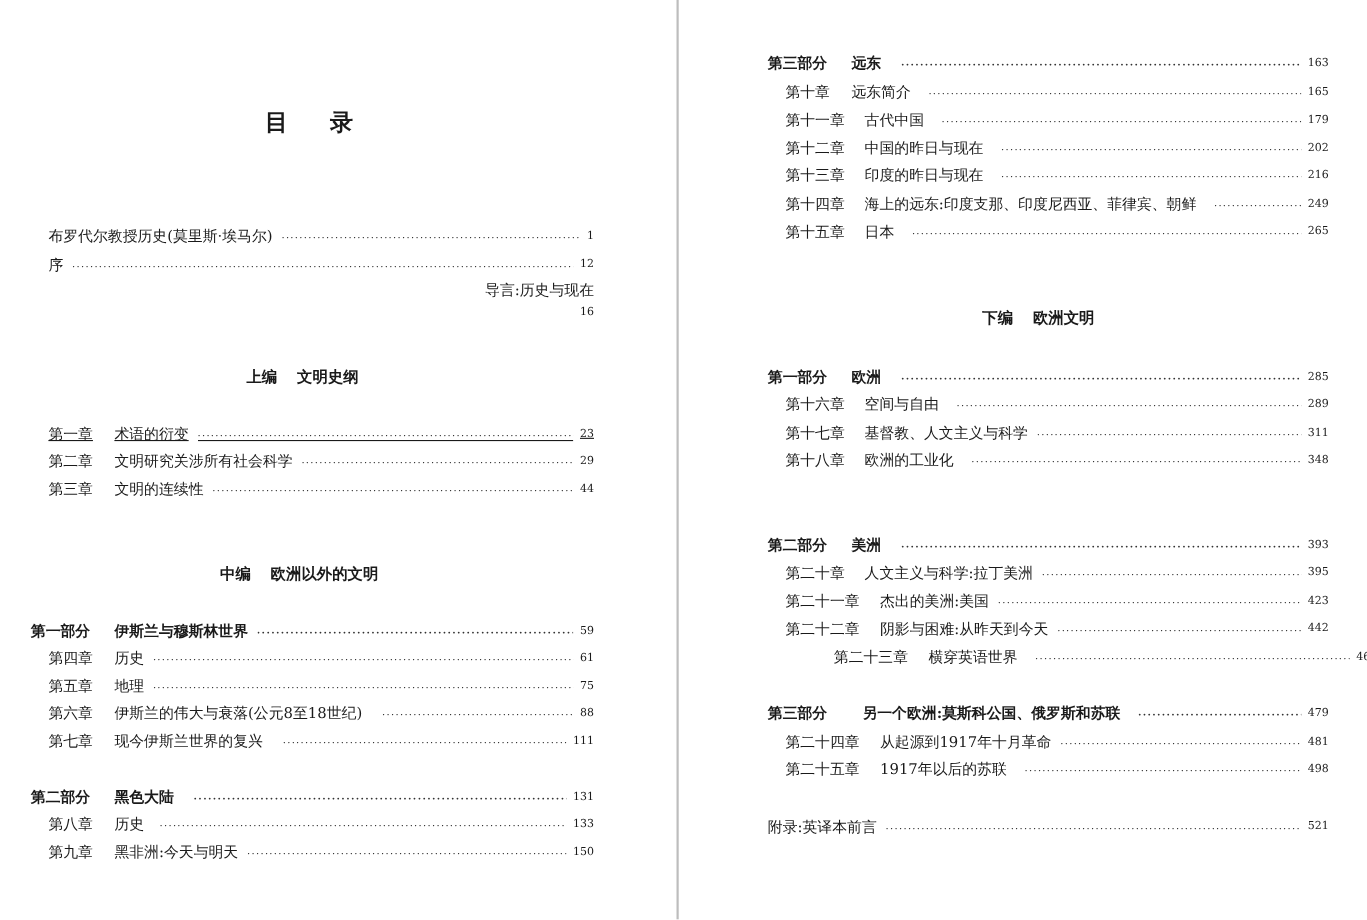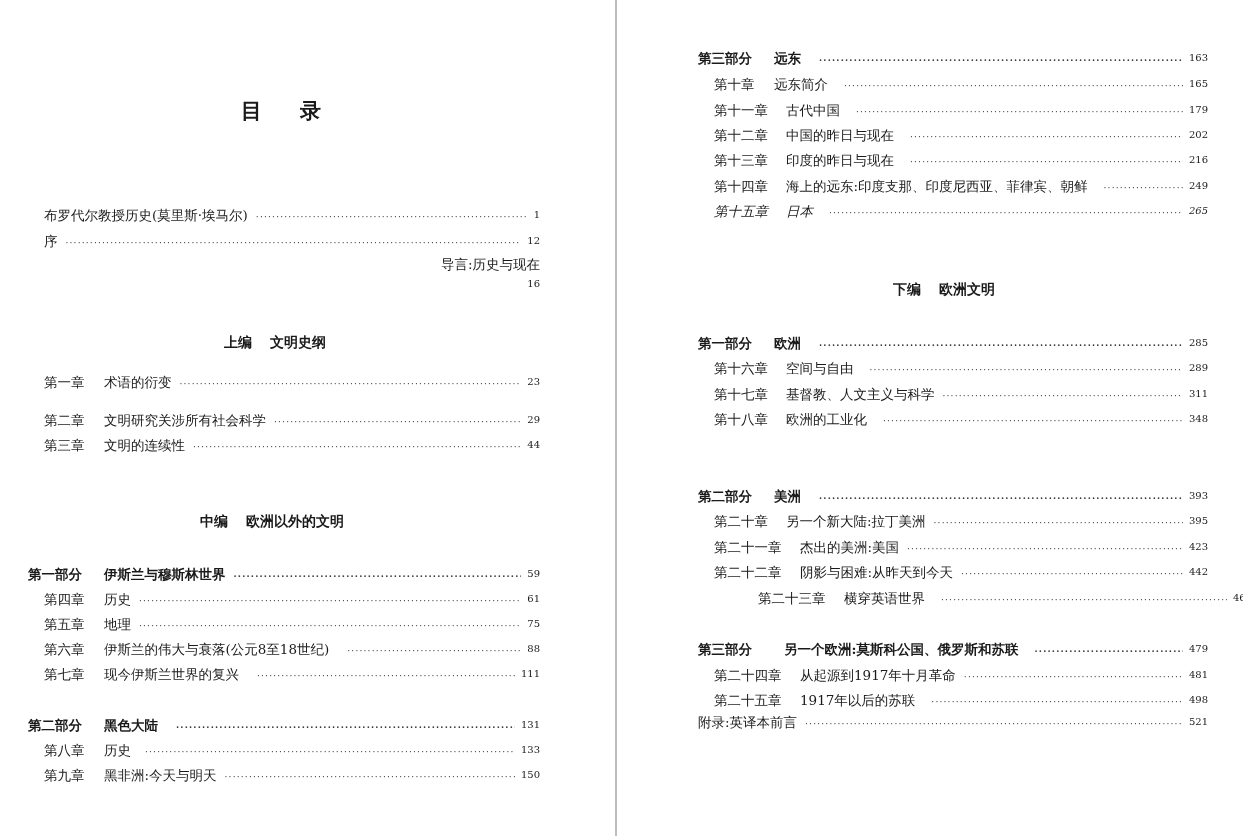--- a/index.html
+++ b/index.html
@@ -41,21 +41,21 @@
   </div>
   <div class="toc-row" style="left:44px; top:254px; width:496px;flex-direction:column;">
     <span class="lbl">导言:历史与现在</span>
       <span class="dots" style="margin-left:24px"></span>
       <span class="page-no">16</span>
   </div>
 
   <div class="section-heading" style="left:224px; top:334px;">
     <span>上编</span><span class="gap"></span><span>文明史纲</span>
   </div>
-  <div class="toc-row" style="left:44px; top:372px; width:496px;">
+  <div class="toc-row" style="left:44px; top:385px; width:496px;text-decoration:underline;">
     <span class="num" style="width:60px">第一章</span>
       <span class="lbl">术语的衍变</span>
       <span class="dots"></span>
       <span class="page-no">23</span>
   </div>
   <div class="toc-row" style="left:44px; top:410px; width:496px;">
     <span class="num" style="width:60px">第二章</span>
       <span class="lbl">文明研究关涉所有社会科学</span>
       <span class="dots"></span>
       <span class="page-no">29</span>
@@ -155,21 +155,21 @@
       <span class="lbl">印度的昨日与现在</span>
       <span class="dots" style="margin-left:16px"></span>
       <span class="page-no">216</span>
   </div>
   <div class="toc-row" style="left:97px; top:176px; width:494px;">
     <span class="num" style="width:72px">第十四章</span>
       <span class="lbl">海上的远东:印度支那、印度尼西亚、菲律宾、朝鲜</span>
       <span class="dots" style="margin-left:16px"></span>
       <span class="page-no">249</span>
   </div>
-  <div class="toc-row" style="left:97px; top:201px; width:494px;font-style:italic;">
+  <div class="toc-row" style="left:97px; top:201px; width:494px;">
     <span class="num" style="width:72px">第十五章</span>
       <span class="lbl">日本</span>
       <span class="dots" style="margin-left:16px"></span>
       <span class="page-no">265</span>
   </div>
 
   <div class="section-heading" style="left:276px; top:281px;">
     <span>下编</span><span class="gap"></span><span>欧洲文明</span>
   </div>
 
@@ -199,21 +199,21 @@
   </div>
 
   <div class="toc-row part-row" style="left:81px; top:486px; width:510px;">
     <span class="num" style="width:76px">第二部分</span>
       <span class="lbl">美洲</span>
       <span class="dots" style="margin-left:18px"></span>
       <span class="page-no pg">393</span>
   </div>
   <div class="toc-row" style="left:97px; top:511px; width:494px;">
     <span class="num" style="width:72px">第二十章</span>
-      <span class="lbl">另一个新大陆:拉丁美洲</span>
+      <span class="lbl">人文主义与科学:拉丁美洲</span>
       <span class="dots"></span>
       <span class="page-no">395</span>
   </div>
   <div class="toc-row" style="left:97px; top:537px; width:494px;">
     <span class="num" style="width:86px">第二十一章</span>
       <span class="lbl">杰出的美洲:美国</span>
       <span class="dots"></span>
       <span class="page-no">423</span>
   </div>
   <div class="toc-row" style="left:97px; top:562px; width:494px;">
@@ -241,18 +241,18 @@
       <span class="dots"></span>
       <span class="page-no">481</span>
   </div>
   <div class="toc-row" style="left:97px; top:690px; width:494px;">
     <span class="num" style="width:86px">第二十五章</span>
       <span class="lbl">1917年以后的苏联</span>
       <span class="dots" style="margin-left:16px"></span>
       <span class="page-no">498</span>
   </div>
 
-  <div class="toc-row" style="left:81px; top:712px; width:510px;">
+  <div class="toc-row" style="left:81px; top:742px; width:510px;">
     <span class="lbl">附录:英译本前言</span>
       <span class="dots"></span>
       <span class="page-no">521</span>
   </div>
 </div>
 
 </body></html>

